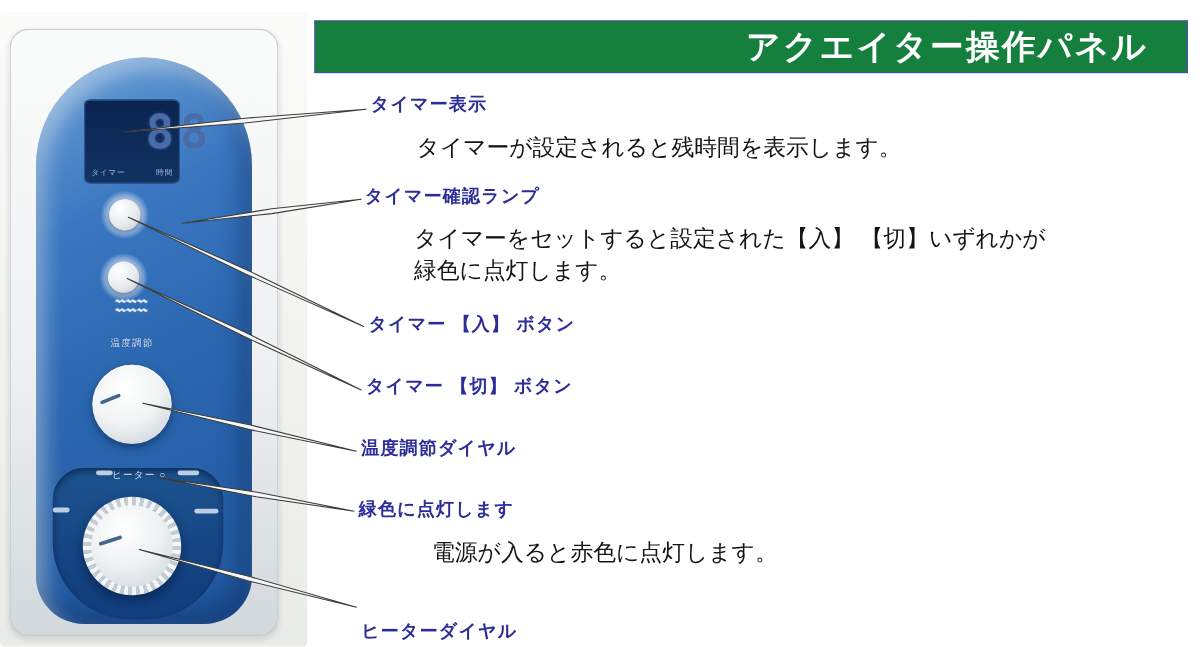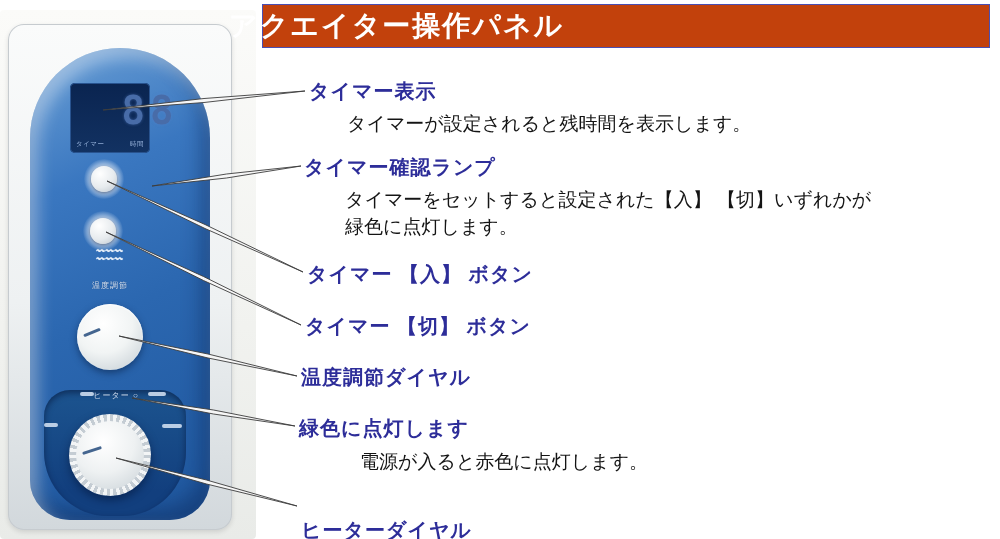--- a/index.html
+++ b/index.html
@@ -54,28 +54,28 @@
   #temp-dial{left:77px;top:304px;width:66px;height:66px;}
   #heater-dial-rim{left:69px;top:414px;width:82px;height:82px;border-radius:50%;
         background:repeating-conic-gradient(#c4ccd3 0deg 5deg,#f3f5f6 5deg 10deg);
         box-shadow:0 4px 9px rgba(3,20,55,.55);}
   #heater-dial-face{left:7px;top:7px;width:68px;height:68px;border-radius:50%;
         background:radial-gradient(circle at 40% 30%,#ffffff 0%,#eef1f2 50%,#ccd4d9 95%);}
   .dial-pointer{height:3px;border-radius:2px;background:#44658f;}
   .tick-bar{height:4px;border-radius:2px;background:rgba(216,229,246,.85);}
 
   
-  #title-banner{left:262px;top:4px;width:728px;height:44px;background:#c2410c;
+  #title-banner{left:262px;top:17px;width:728px;height:44px;background:#15803d;
                 box-shadow:inset 0 0 0 1px #4a4eb2;
-                display:flex;align-items:center;justify-content:flex-start;}
+                display:flex;align-items:center;justify-content:flex-end;}
   #title-banner span{color:#ffffff;font-weight:bold;font-size:28px;letter-spacing:2px;
                      transform:translateX(-33px);}
 
   
-  .callout-label{color:#2d2d99;font-weight:bold;font-size:20px;letter-spacing:1px;
+  .callout-label{color:#2d2d99;font-weight:bold;font-size:15px;letter-spacing:1px;
                  white-space:nowrap;}
   .callout-desc{color:#141414;font-size:19px;line-height:27px;
                 font-family:Liberation Sans, sans-serif;font-weight:500;
                 white-space:nowrap;}
 
   #leader-svg{left:0;top:0;width:1000px;height:539px;pointer-events:none;}
   #leader-svg polygon{fill:#f6f6f6;stroke:#3c3c3c;stroke-width:.9;stroke-linejoin:round;}
 </style>
 </head>
 <body>

